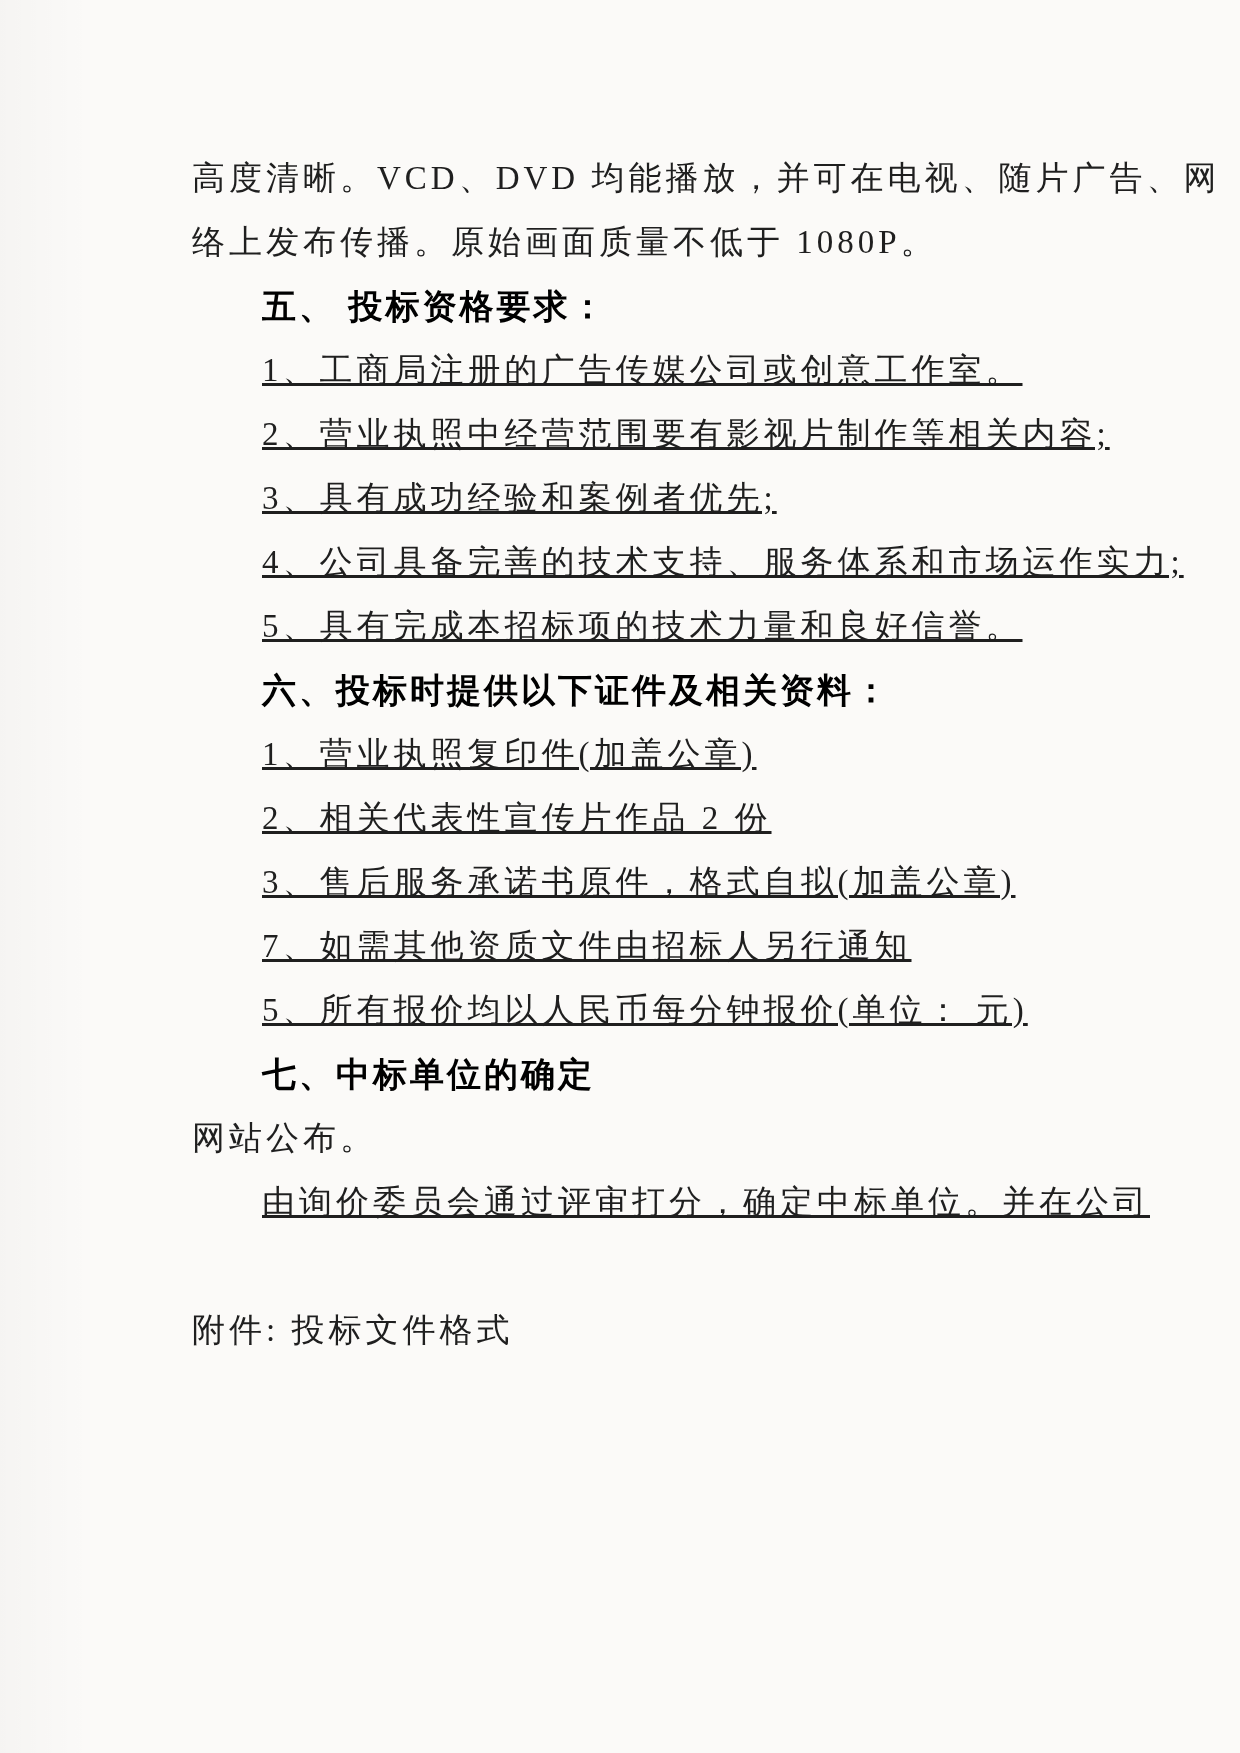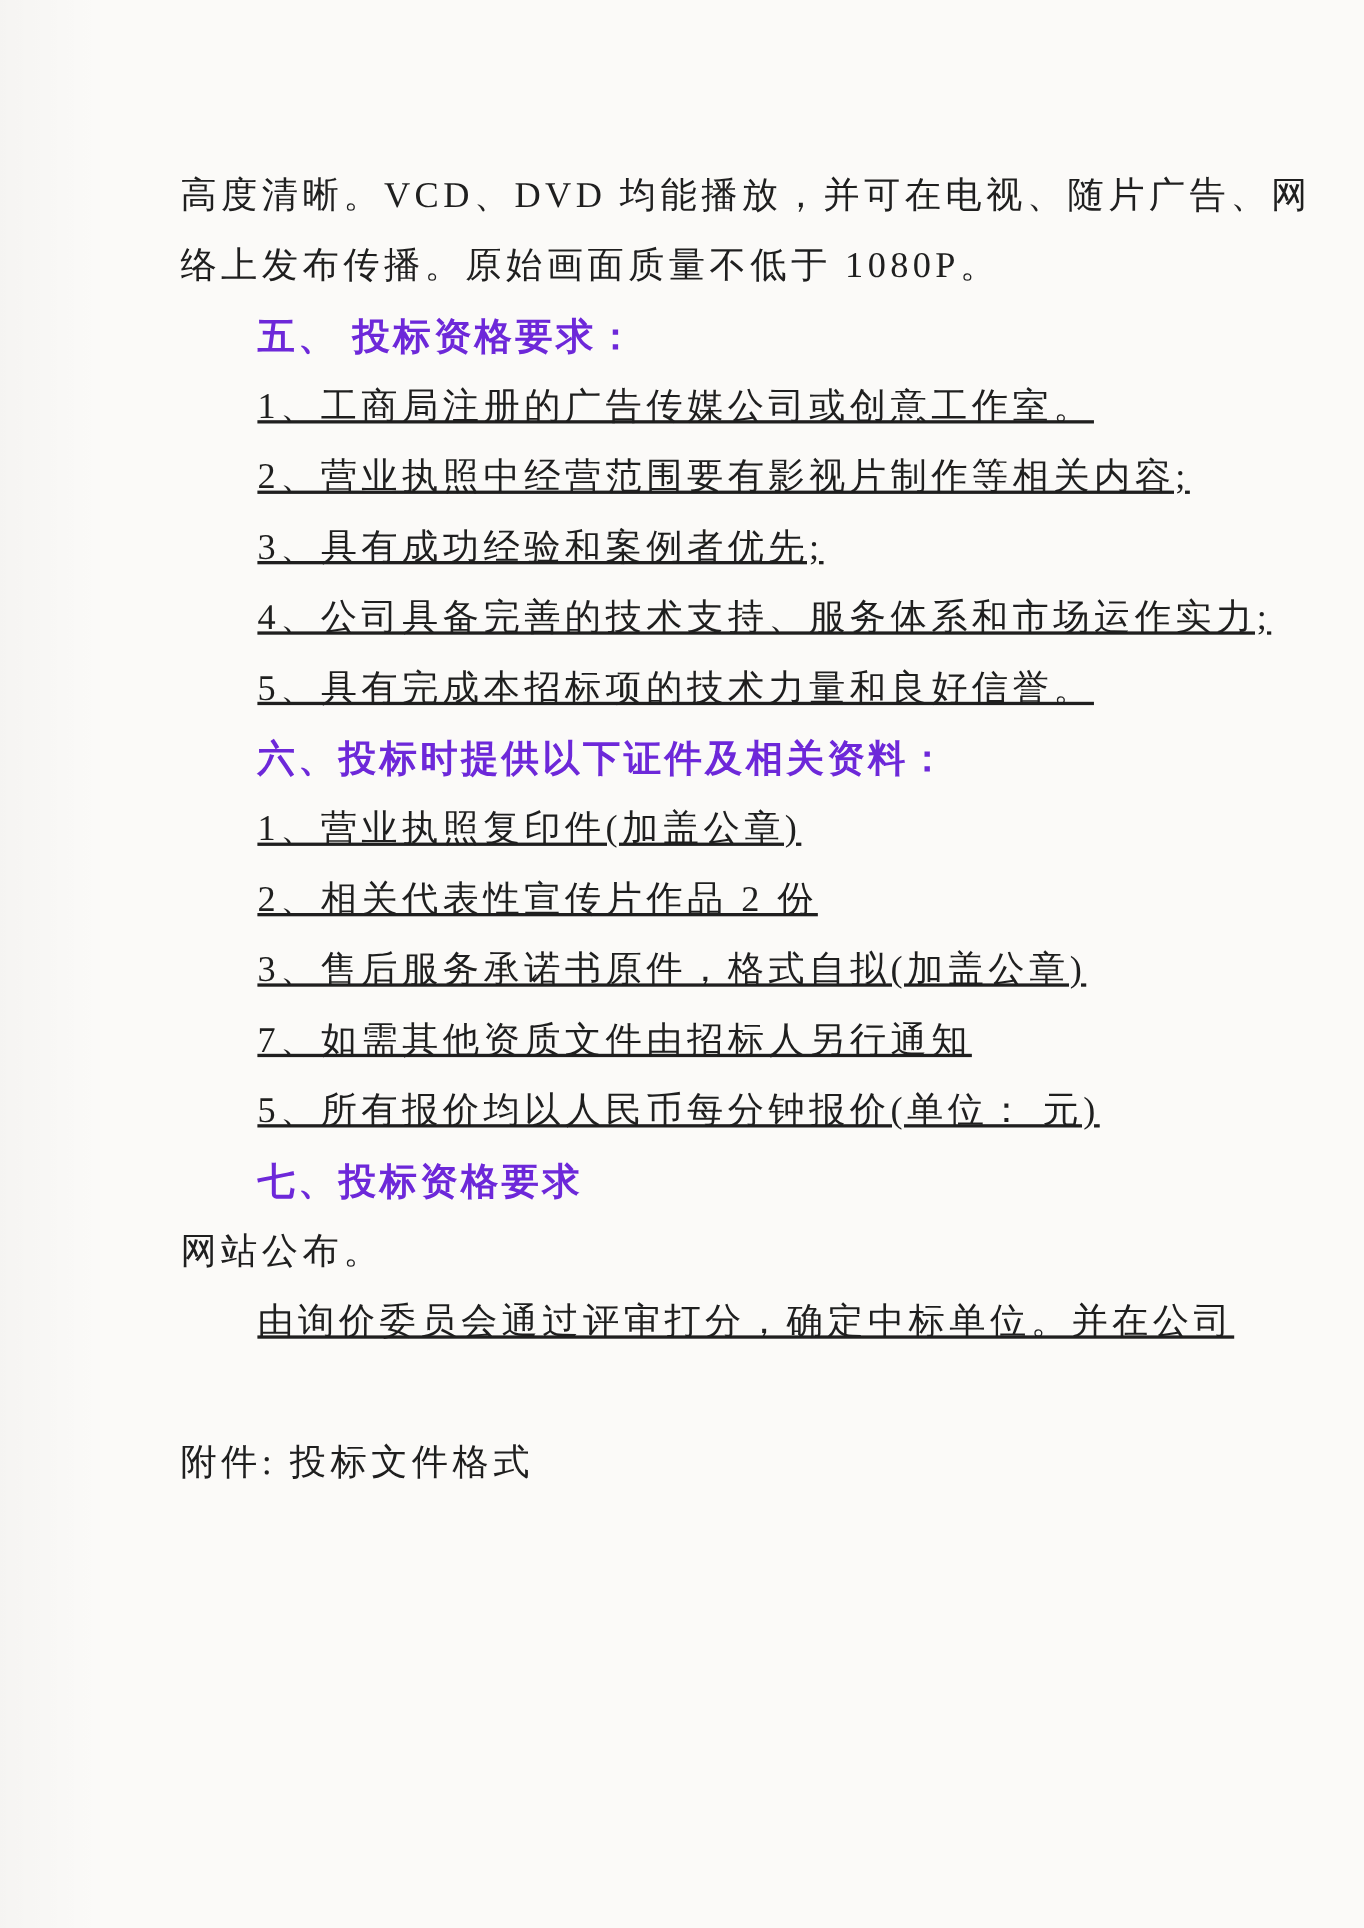--- a/index.html
+++ b/index.html
@@ -21,21 +21,21 @@
   .page::before {
     content: "";
     position: absolute;
     left: 0; top: 0; bottom: 0;
     width: 90px;
     background: linear-gradient(90deg, rgba(0,0,0,0.025), rgba(0,0,0,0));
     pointer-events: none;
   }
   .text-block {
     position: absolute;
-    left: 164px;
+    left: 192px;
     top: 146px;
     width: 880px;
   }
   .line {
     min-height: 64px;
     line-height: 64px;
     font-family: "Liberation Serif", "DejaVu Serif", serif;
     font-size: 33px;
     letter-spacing: 4px;
     white-space: nowrap;
@@ -44,21 +44,21 @@
   .line.indent {
     padding-left: 70px;
     text-decoration: underline;
   }
   .line.heading {
     padding-left: 70px;
     font-family: "Liberation Sans", "DejaVu Sans", sans-serif;
     font-weight: bold;
     font-size: 34px;
     letter-spacing: 3px;
-    color: #6d28d9;
+    color: #000000;
   }
   .line.spacer {
     height: 64px;
   }
 </style>
 </head>
 <body>
 
 <div class="page">
   <div class="text-block">
@@ -69,19 +69,19 @@
       <div class="line item">2、营业执照中经营范围要有影视片制作等相关内容;</div>
       <div class="line item">3、具有成功经验和案例者优先;</div>
       <div class="line item">4、公司具备完善的技术支持、服务体系和市场运作实力;</div>
       <div class="line item">5、具有完成本招标项的技术力量和良好信誉。</div>
       <div class="line heading">六、投标时提供以下证件及相关资料：</div>
       <div class="line item">1、营业执照复印件(加盖公章)</div>
       <div class="line item">2、相关代表性宣传片作品 2 份</div>
       <div class="line item">3、售后服务承诺书原件，格式自拟(加盖公章)</div>
       <div class="line item">7、如需其他资质文件由招标人另行通知</div>
       <div class="line item">5、所有报价均以人民币每分钟报价(单位： 元)</div>
-      <div class="line heading">七、投标资格要求</div>
+      <div class="line heading">七、中标单位的确定</div>
       <div class="line body">网站公布。</div>
       <div class="line indent">由询价委员会通过评审打分，确定中标单位。并在公司</div>
       <div class="line spacer"></div>
       <div class="line body">附件: 投标文件格式</div>
     </div>
 </div>
 
 </body></html>

